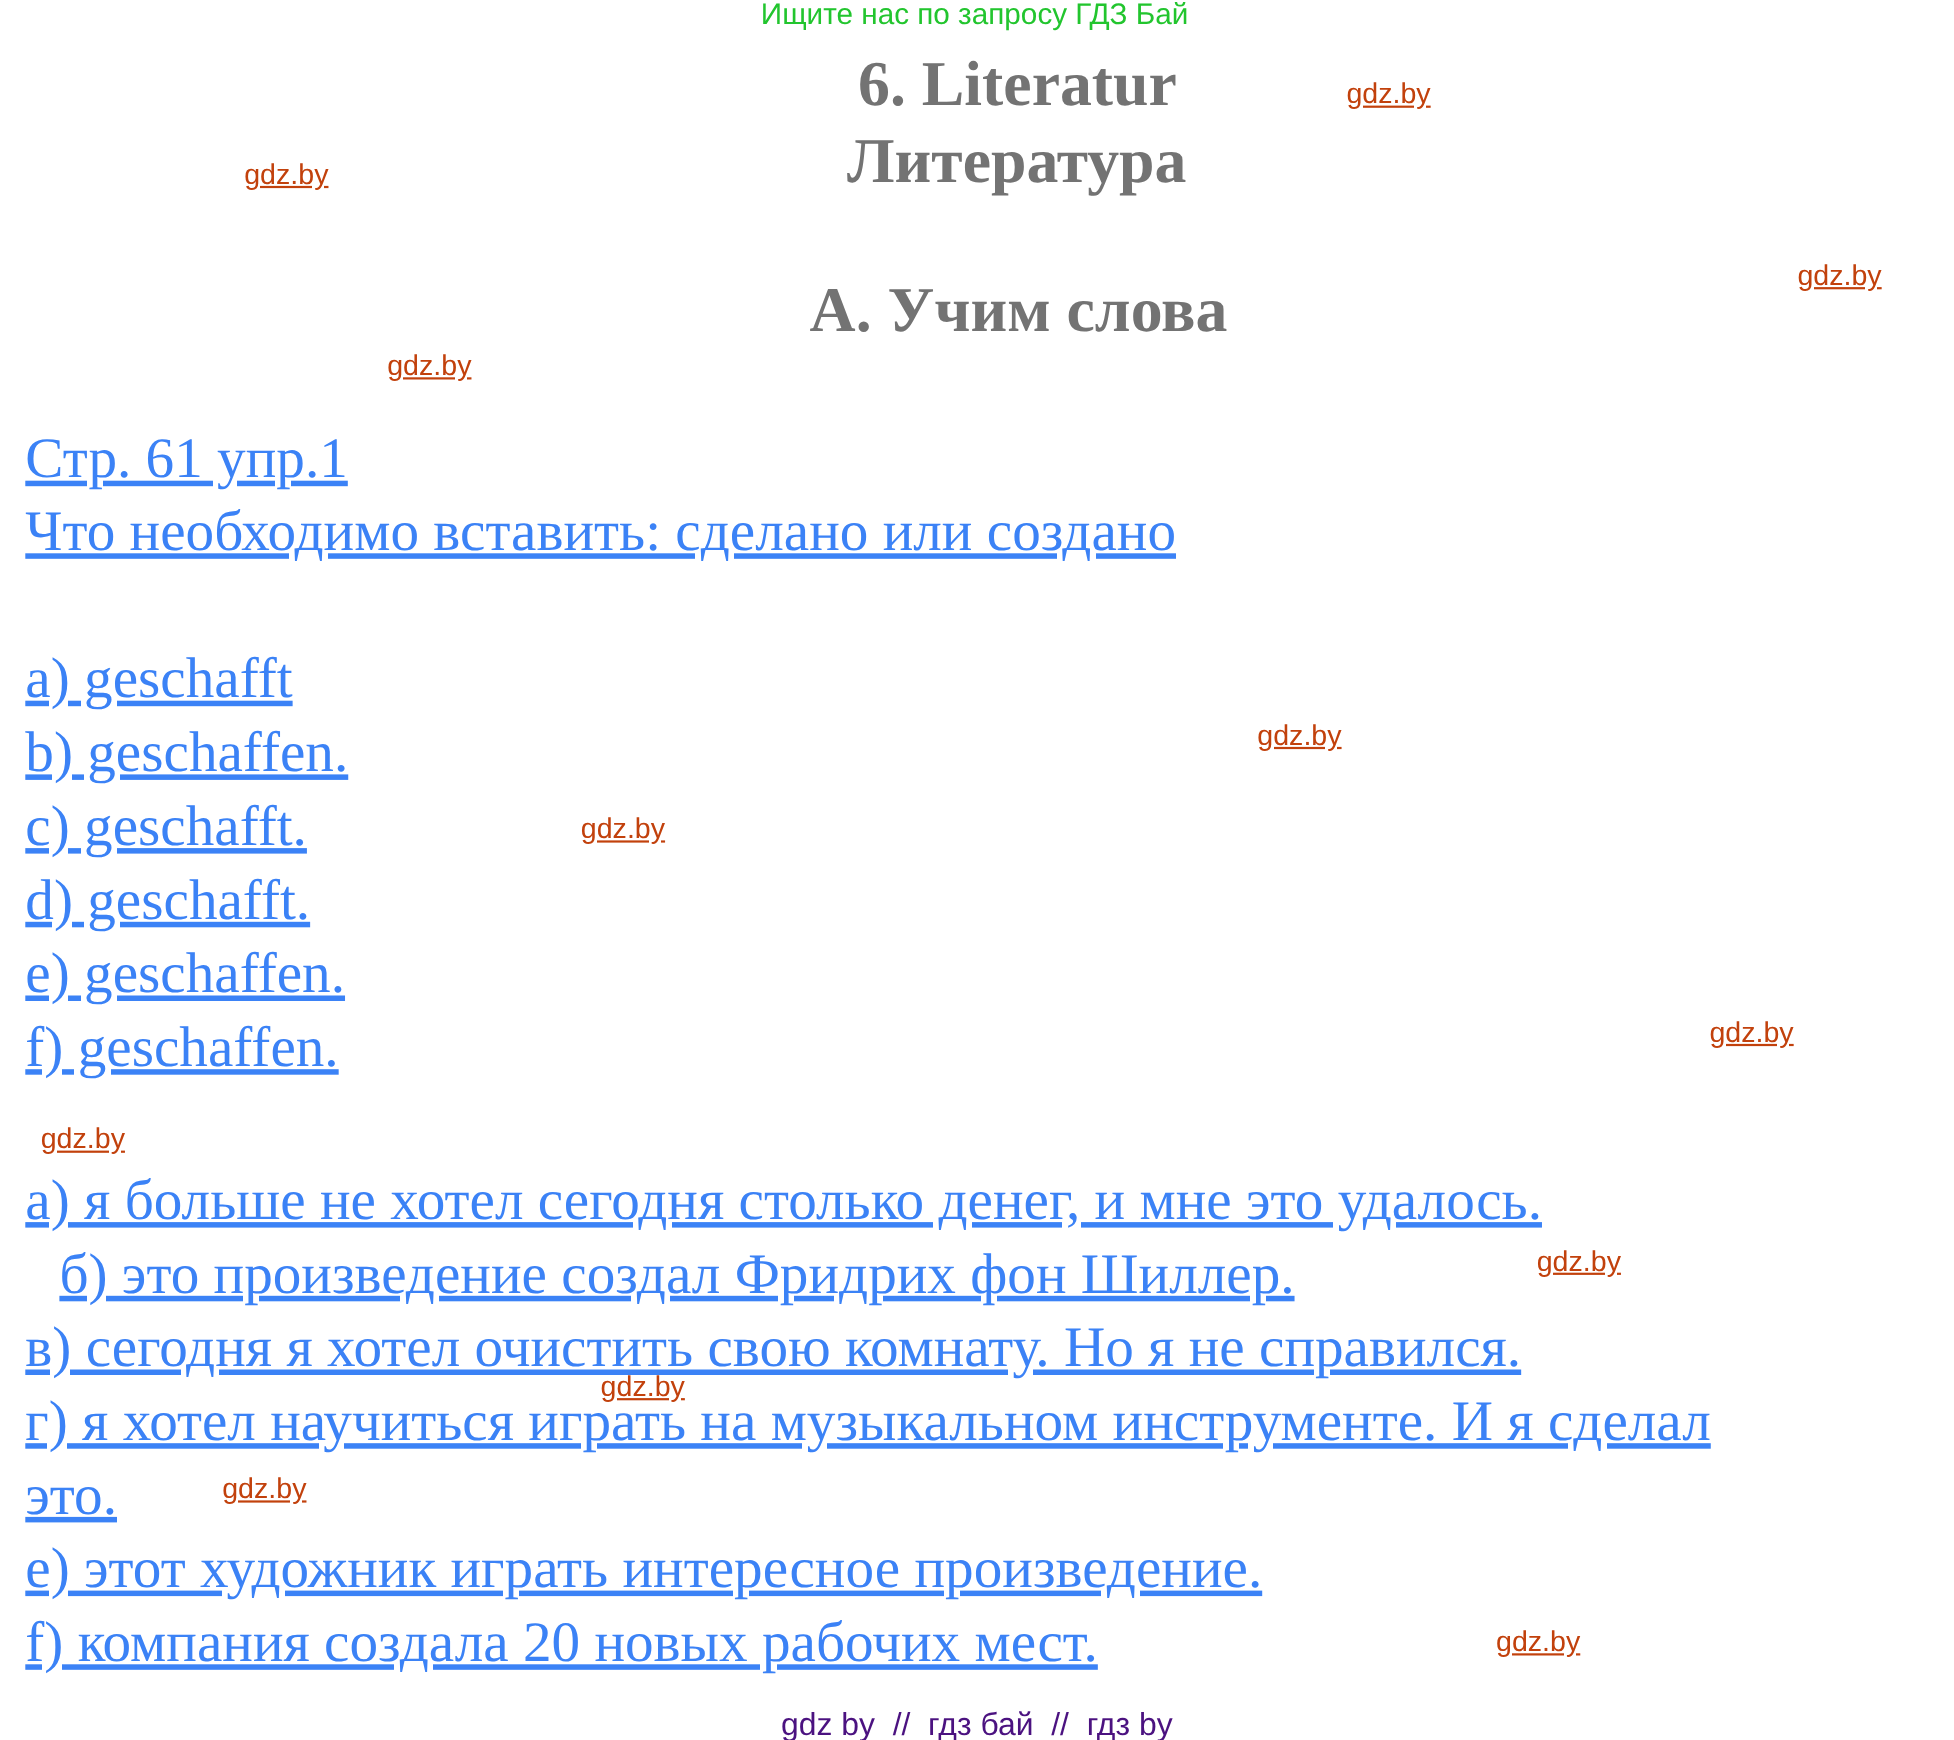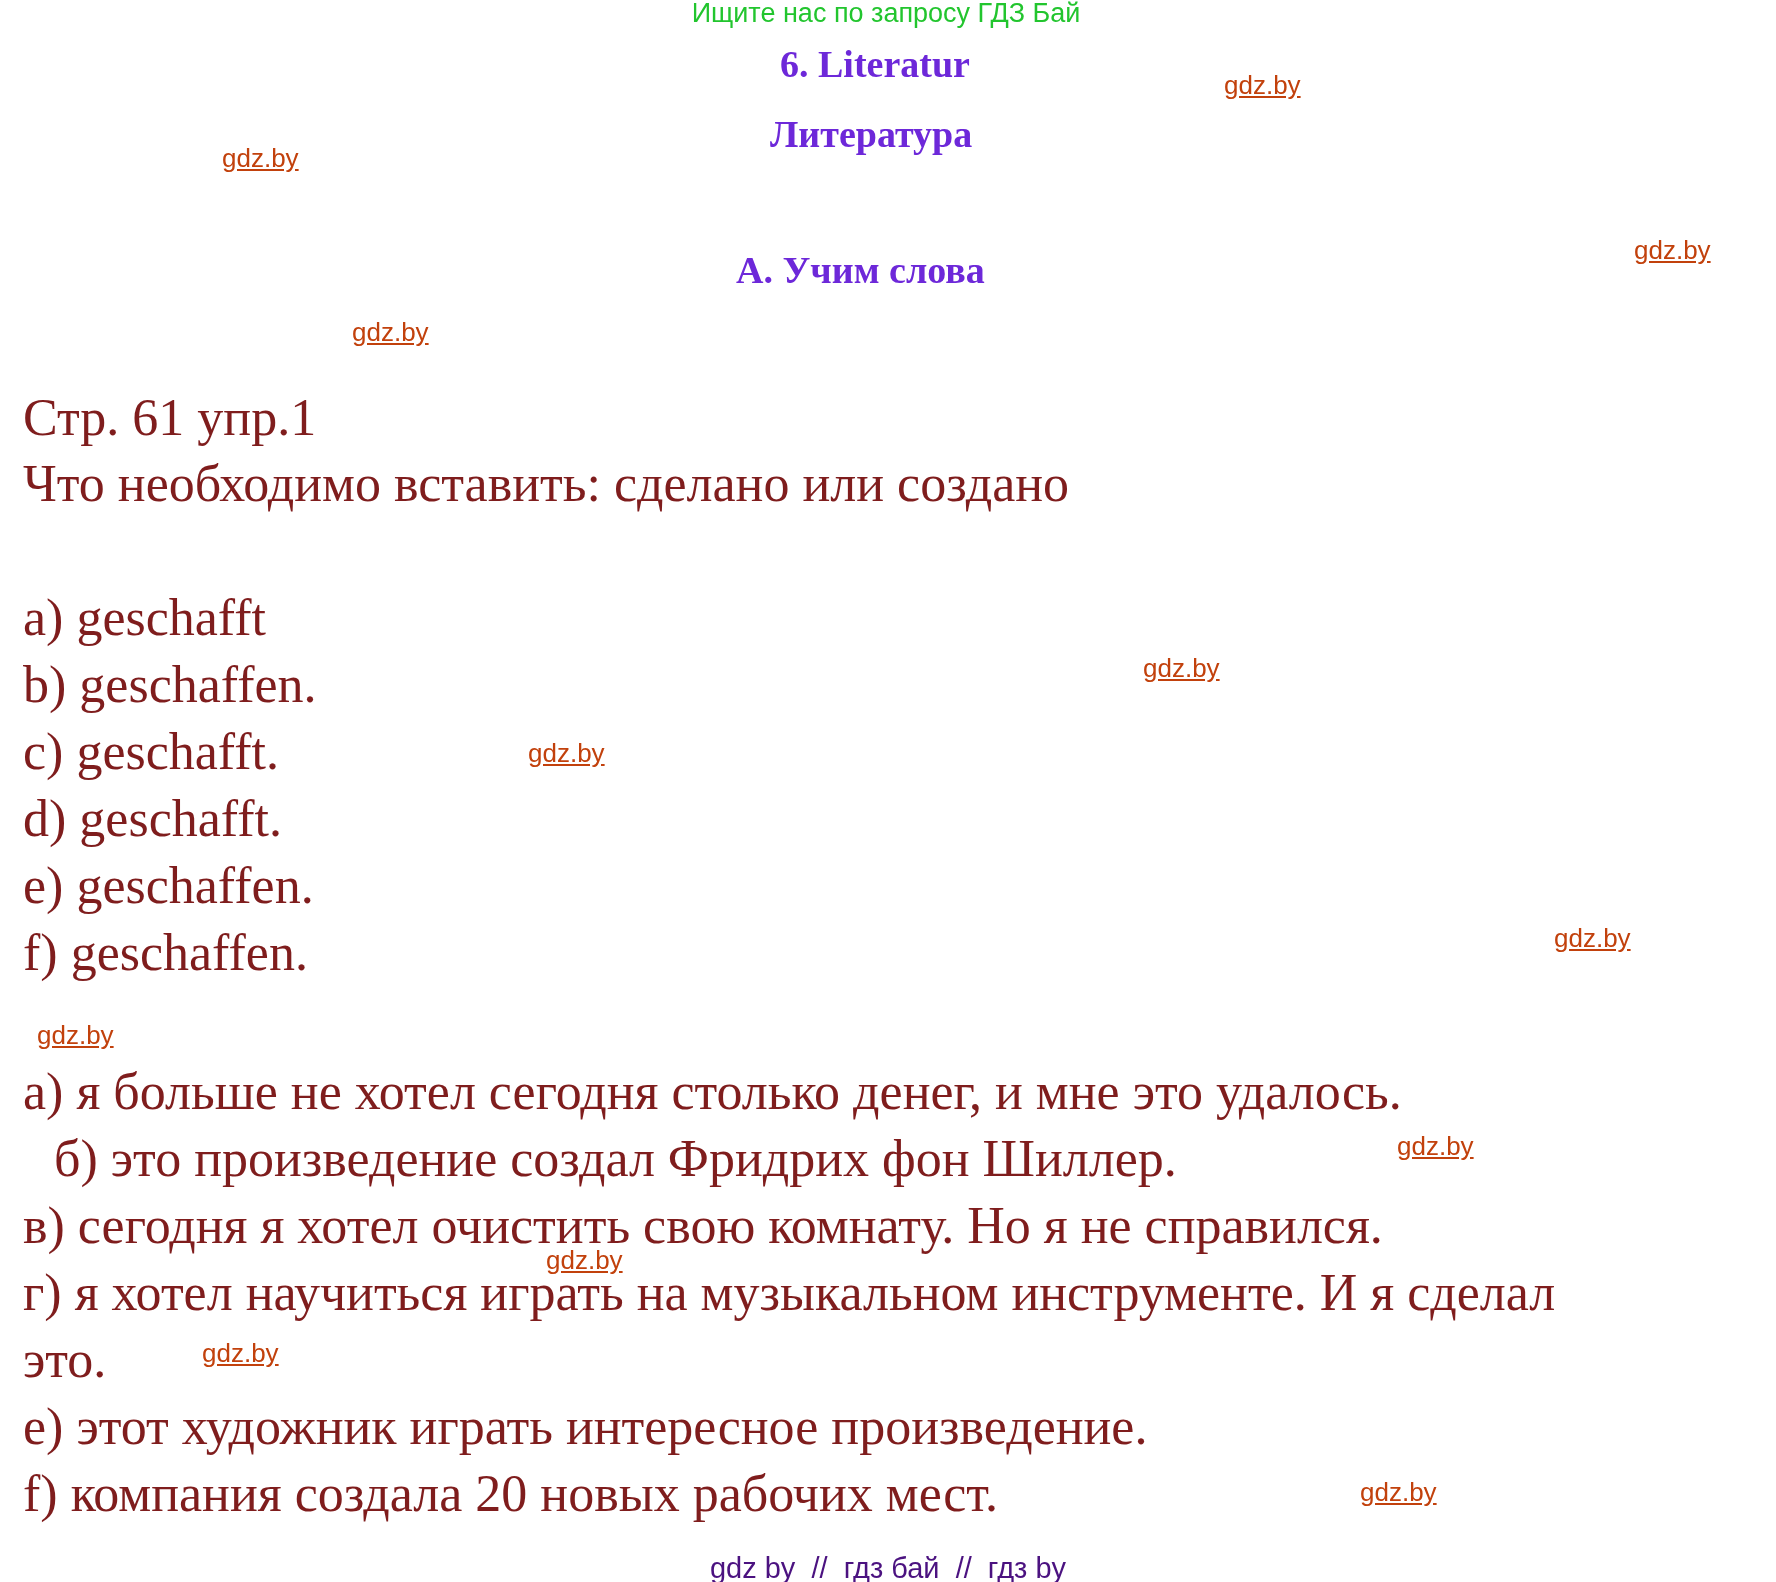--- a/index.html
+++ b/index.html
@@ -1,22 +1,22 @@
 <!DOCTYPE html>
 <html><head>
   <meta charset="utf-8">
   <style>
     html, body { margin: 0; padding: 0; background: #ffffff; }
     body { width: 1776px; height: 1582px; position: relative; overflow: hidden; }
     .abs { position: absolute; white-space: nowrap; }
     .promo { font-family: "Liberation Sans", sans-serif; font-size: 27px; color: #22c52e; left: 0; width: 1776px; text-align: center; top: -2px; padding-left: 0; }
     .promo span { position: relative; left: -2px; }
-    .title { font-family: "Liberation Serif", serif; font-weight: bold; color: #6d28d9; font-size: 38px; }
+    .title { font-family: "Liberation Serif", serif; font-weight: bold; color: #737373; font-size: 58px; }
     .wm { font-family: "Liberation Sans", sans-serif; font-size: 26px; color: #c2410c; text-decoration: underline; }
-    .body-text { font-family: "Liberation Serif", serif; font-size: 52px; color: #7f1d1d; line-height: 1; }
+    .body-text { font-family: "Liberation Serif", serif; font-size: 52px; color: #3b82f6; line-height: 1; text-decoration: underline; }
     .footer { font-family: "Liberation Sans", sans-serif; font-size: 29px; color: #4b1280; }
   </style>
 </head>
 <body>
 
 <div class="abs promo">
   <span>Ищите нас по запросу ГДЗ Бай</span>
 </div>
 
 <div class="abs title" style="left:780px; top:42px;">6. Literatur</div>

